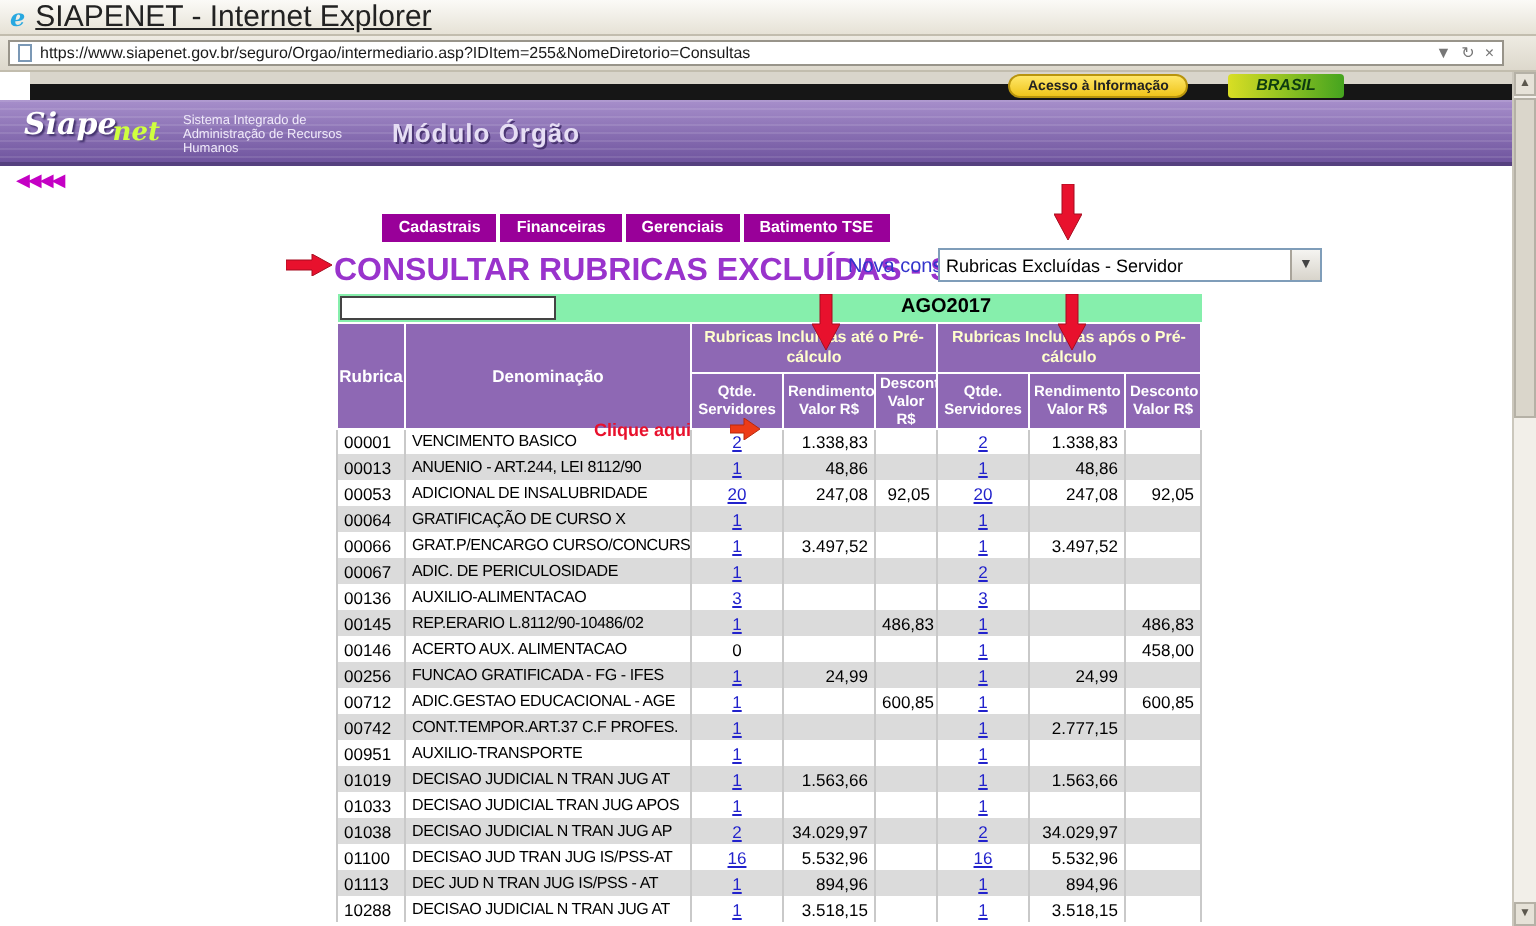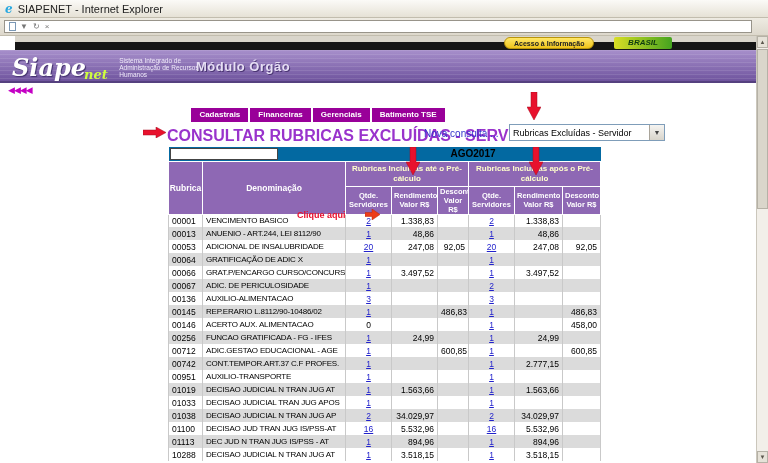--- a/index.html
+++ b/index.html
@@ -5,21 +5,21 @@
   * { margin:0; padding:0; box-sizing:border-box; }
   html,body { width:768px; height:463px; }
   body { position:relative; overflow:hidden; background:#fff; font-family:"Liberation Sans",sans-serif; }
 
   
   #titlebar { position:absolute; top:0; left:0; width:768px; height:18px;
     background:linear-gradient(#FBFAF7,#E6E2D6); border-bottom:1px solid #C2BDAE;
     display:flex; align-items:center; padding-left:5px; }
   .ie-icon { font-family:"DejaVu Serif",serif; font-style:italic; font-weight:bold;
     color:#28A8E0; font-size:12px; line-height:1; margin-right:5px; }
-  .title-text { font-size:11px; color:#222; }
+  .title-text { font-size:15px; color:#222;text-decoration:underline; }
 
   #addressbar { position:absolute; top:18px; left:0; width:768px; height:18px;
     background:linear-gradient(#EEEBE2,#DDD8CC); border-bottom:1px solid #C2BDAE; }
   .url-box { position:absolute; left:4px; top:2px; width:748px; height:13px; background:#fff;
     border:1px solid #98948A; display:flex; align-items:center; padding:0 4px; }
   .favicon { width:7px; height:9px; background:#fff; border:1px solid #7B98B5; margin-right:4px; flex:0 0 auto; }
   .url-text { font-size:8px; color:#1a1a1a; white-space:nowrap; overflow:hidden; flex:1; }
   .url-icons { display:flex; gap:5px; color:#777; font-size:8px; line-height:1; }
   .url-icons span { cursor:pointer; }
 
@@ -32,51 +32,51 @@
   .brasil-logo { position:absolute; left:599px; top:1px; width:58px; height:12px; line-height:12px;
     text-align:center; background:linear-gradient(90deg,#D9DE24,#45A41F); font-size:8px;
     font-weight:bold; font-style:italic; color:#0E3B10; border-radius:2px; cursor:pointer; }
 
   
   #pheader { position:absolute; top:50px; left:0; width:768px; height:33px;
     background:linear-gradient(#A78FCB,#6F549E); border-bottom:2px solid #55407F; overflow:hidden; }
   #pheader::before { content:""; position:absolute; inset:0;
     background:repeating-linear-gradient(180deg, rgba(255,255,255,.10) 0 1px, transparent 1px 4px); }
   .logo { position:absolute; left:12px; top:3px; white-space:nowrap; }
-  .logo-main { font-family:"DejaVu Serif",serif; font-weight:bold; font-style:italic; font-size:24px;
+  .logo-main { font-family:"DejaVu Serif",serif; font-weight:bold; font-style:italic; font-size:15px;
     color:#fff; text-shadow:1px 1px 1px #41306B;margin-top:36px; }
   .logo-net { font-family:"DejaVu Serif",serif; font-weight:bold; font-style:italic; font-size:13px;
     color:#CFFF3F; position:relative; top:3px; left:-2px; }
   .logo-sub { display:inline-block; vertical-align:top; width:94px; margin-left:5px; margin-top:4px;
     font-size:6.5px; line-height:7px; color:#F0EAFA; white-space:normal; }
   .module { position:absolute; left:196px; top:9px; font-size:13px; font-weight:bold; color:#E6DEF4;
     text-shadow:1px 1px 0 #4A3572; letter-spacing:.5px; }
 
   #backarrows { position:absolute; left:8px; top:85px; color:#C400C4; font-size:9px;
     letter-spacing:-1px; cursor:pointer; }
 
   
   #navrow { position:absolute; left:0; top:103px; width:612px; text-align:center; padding-left:24px; }
   .nav-btn { display:inline-block; background:#990099; color:#fff; font-size:8px; font-weight:bold;
     padding:2px 8px 3px; margin:0 1px; cursor:pointer; }
 
   
   .page-title { position:absolute; left:167px; top:127px; font-size:16px; font-weight:bold; color:#9933CC; }
   .nova-label { position:absolute; left:424px; top:128px; font-size:10px; color:#3333CC; }
-  .dropdown { position:absolute; left:469px; top:124px; width:156px; height:17px; background:#fff;
-    border:1px solid #7F9DB9; display:flex; align-items:center; cursor:pointer;margin-left:40px; }
+  .dropdown { position:absolute; left:469px; top:124px; width:192px; height:17px; background:#fff;
+    border:1px solid #7F9DB9; display:flex; align-items:center; cursor:pointer; }
   .dd-text { flex:1; font-size:9px; padding-left:3px; white-space:nowrap; overflow:hidden; color:#000; }
   .dd-btn { width:15px; height:100%; background:linear-gradient(#F5F4F1,#D8D4CB);
     border-left:1px solid #A9A49A; font-size:7px; color:#444; display:flex; align-items:center; justify-content:center; }
 
   
   #dtable { position:absolute; left:168px; top:147px; width:432px; border-collapse:collapse;
     table-layout:fixed; font-family:"Liberation Sans",sans-serif; }
   #dtable td, #dtable th { overflow:hidden; }
-  .r1 td { height:14px; background:#0369a1; border:none; }
+  .r1 td { height:14px; background:#86efac; border:none; }
   .r1 .period { text-align:center; font-size:10px; font-weight:bold; color:#000; }
   .filter-input { width:108px; height:12px; border:1px solid #444; background:#fff;
     display:block; margin:1px 0 0 1px; font-size:8px; padding:0 2px; }
   #dtable th { background:#8E68B4; border:1px solid #fff; font-weight:bold; vertical-align:middle; }
   .r2 th { height:25px; }
   .r2 .side { font-size:8.5px; color:#fff; }
   .r2 .grp { font-size:8px; color:#FFFFCC; line-height:1.2; padding:0 6px; }
   .r3 th { height:20px; font-size:7.5px; color:#fff; line-height:1.2; padding:0 2px; }
   #dtable tbody td { height:13px; font-size:8.5px; color:#000; padding:0 3px;
     border-right:1px solid #C9C9C9; white-space:nowrap; vertical-align:middle; }
@@ -111,20 +111,21 @@
 <body>
 
 <div id="titlebar">
   <span class="ie-icon">e</span>
   <span class="title-text">SIAPENET - Internet Explorer</span>
 </div>
 
 <div id="addressbar">
   <div class="url-box">
     <span class="favicon"></span>
+    <span class="url-text">https://www.siapenet.gov.br/seguro/Orgao/intermediario.asp?IDItem=255&amp;NomeDiretorio=Consultas</span>
     <span class="url-icons">
       <span>▼</span>
       <span>↻</span>
       <span>×</span>
     </span>
   </div>
 </div>
 
 <div id="govbar">
   <div class="access-btn">Acesso à Informação</div>
@@ -214,21 +215,21 @@
         <td class="name">ADICIONAL DE INSALUBRIDADE</td>
         <td class="q"><a href="#" class="qlink">20</a></td>
         <td class="r">247,08</td>
         <td class="d">92,05</td>
         <td class="q"><a href="#" class="qlink">20</a></td>
         <td class="r">247,08</td>
         <td class="d">92,05</td>
       </tr>
       <tr class="stripe">
         <td class="code">00064</td>
-        <td class="name">GRATIFICAÇÃO DE ADIC X</td>
+        <td class="name">GRATIFICAÇÃO DE CURSO X</td>
         <td class="q"><a href="#" class="qlink">1</a></td>
         <td class="r"></td>
         <td class="d"></td>
         <td class="q"><a href="#" class="qlink">1</a></td>
         <td class="r"></td>
         <td class="d"></td>
       </tr>
       <tr>
         <td class="code">00066</td>
         <td class="name">GRAT.P/ENCARGO CURSO/CONCURSO</td>

